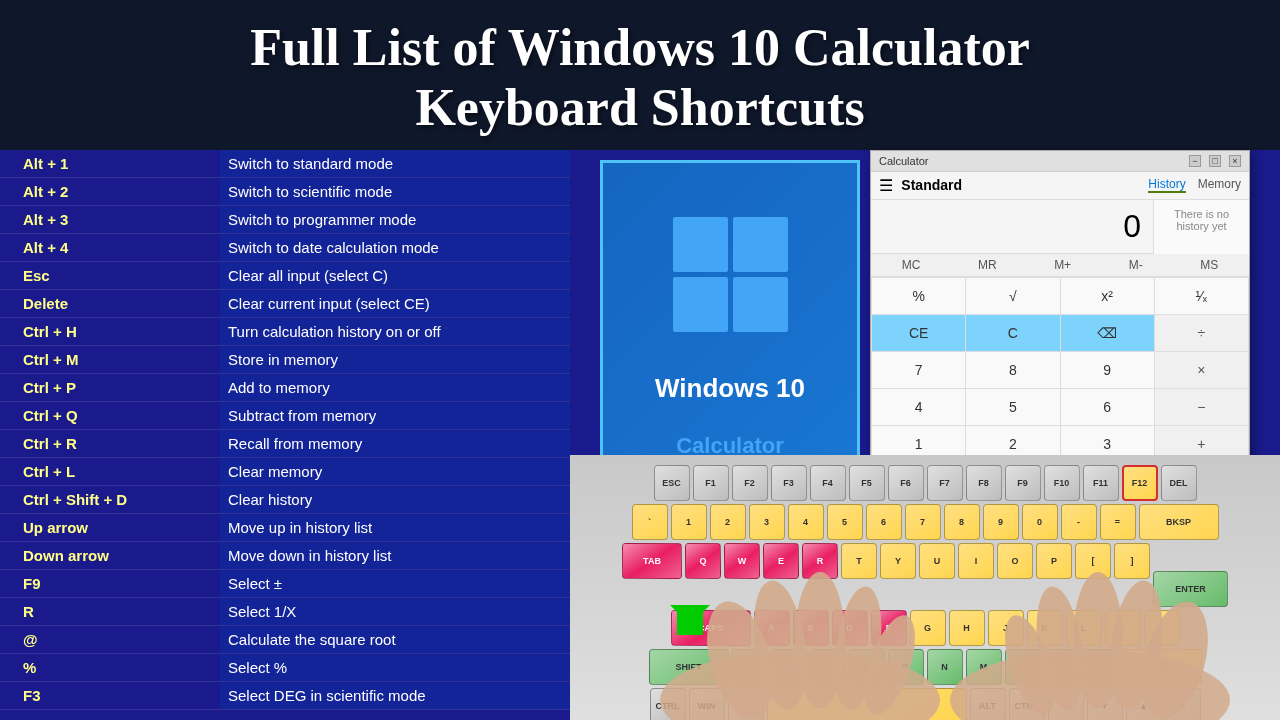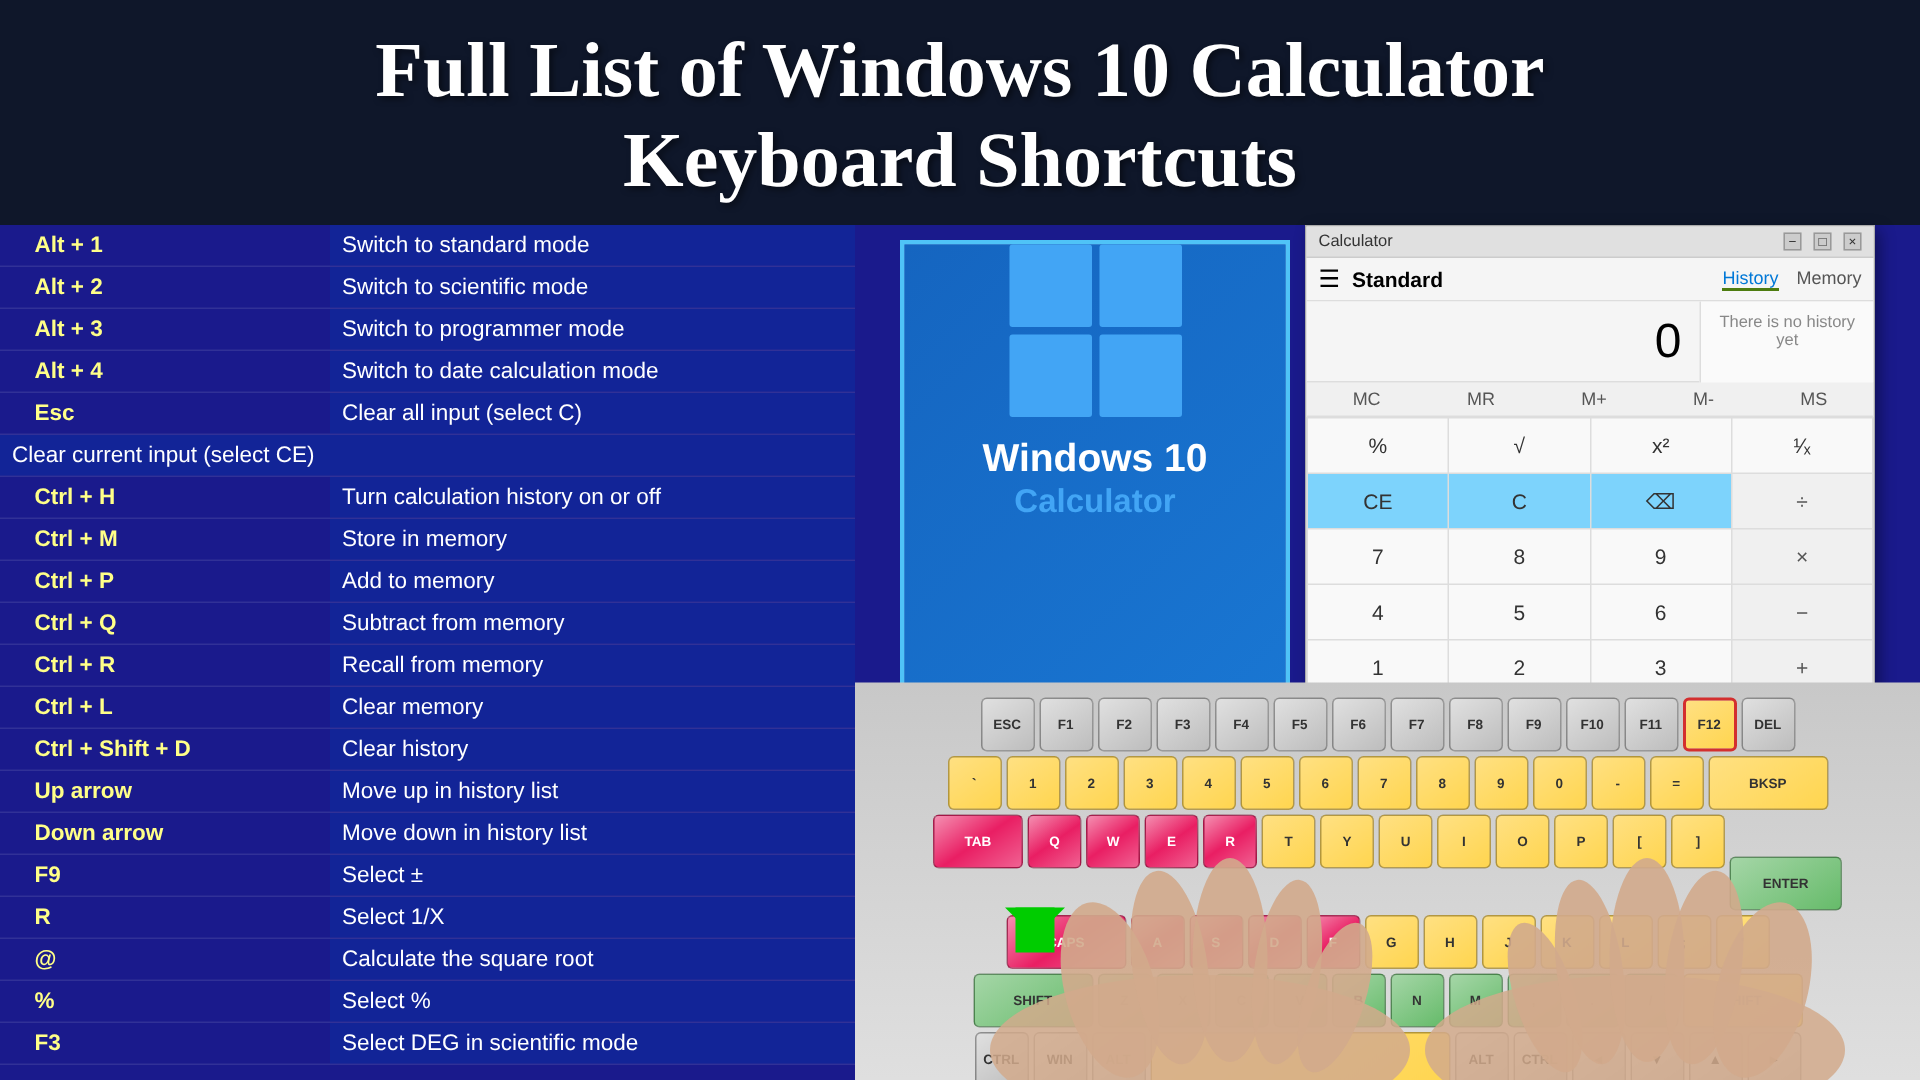--- a/index.html
+++ b/index.html
@@ -83,23 +83,24 @@
 
     
     #windows-logo-box {
       width: 260px;
       height: 302px;
       background: linear-gradient(135deg, #1565c0, #1976d2);
       border: 3px solid #4fc3f7;
       display: flex;
       flex-direction: column;
       align-items: center;
-      justify-content: flex-start;
+      justify-content: flex-end;
       margin-top: 10px;
       margin-right: 10px;
+      gap: 29px;
     }
     .win-logo {
       display: grid;
       grid-template-columns: 1fr 1fr;
       gap: 5px;
       margin-bottom: 12px;
     }
     .win-logo-pane {
       width: 55px;
       height: 55px;
@@ -178,21 +179,21 @@
     }
     #calc-display {
       flex: 1;
       background: #f5f5f5;
       text-align: right;
       font-size: 32px;
       padding: 8px 12px;
       border-bottom: 1px solid #ddd;
     }
     #calc-history-panel {
-      width: 116px;
+      width: 96px;
       background: #fafafa;
       border-left: 1px solid #ddd;
       padding: 8px;
       font-size: 11px;
       color: #888;
       text-align: center;
     }
     #calc-memory-row {
       display: flex;
       justify-content: space-around;
@@ -302,20 +303,21 @@
       </div>
       <div class="shortcut-row">
         <div class="shortcut-key">Alt + 4</div>
         <div class="shortcut-desc">Switch to date calculation mode</div>
       </div>
       <div class="shortcut-row">
         <div class="shortcut-key">Esc</div>
         <div class="shortcut-desc">Clear all input (select C)</div>
       </div>
       <div class="shortcut-row">
+        <div class="shortcut-key">Delete</div>
         <div class="shortcut-desc">Clear current input (select CE)</div>
       </div>
       <div class="shortcut-row">
         <div class="shortcut-key">Ctrl + H</div>
         <div class="shortcut-desc">Turn calculation history on or off</div>
       </div>
       <div class="shortcut-row">
         <div class="shortcut-key">Ctrl + M</div>
         <div class="shortcut-desc">Store in memory</div>
       </div>

